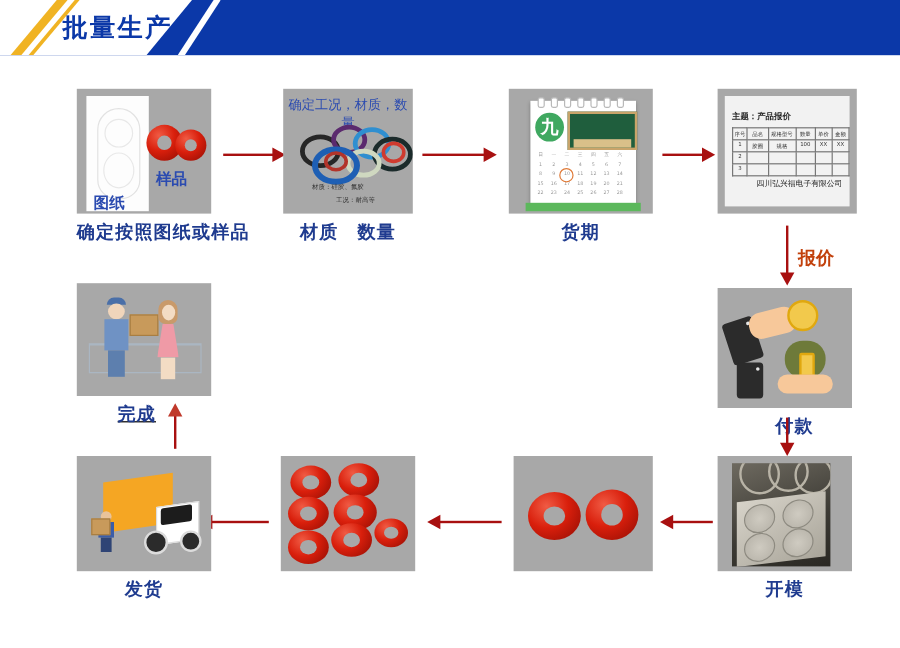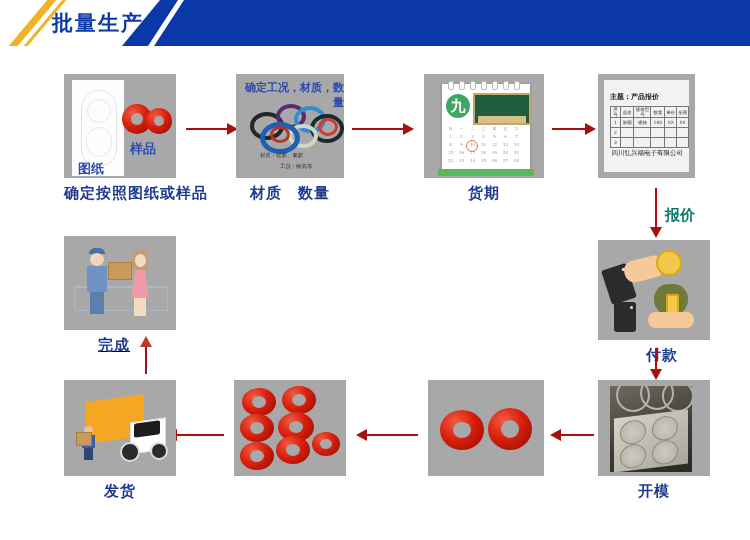--- a/index.html
+++ b/index.html
@@ -39,35 +39,35 @@
   .arrow .shaft{position:absolute;background:#a81010;}
   .arrow .head{position:absolute;width:0;height:0;}
   .arrow.right .shaft{height:2px;left:0;top:5px;}
   .arrow.right .head{right:0;top:0;border-top:6px solid transparent;border-bottom:6px solid transparent;border-left:11px solid #a81010;}
   .arrow.left .shaft{height:2px;right:0;top:5px;}
   .arrow.left .head{left:0;top:0;border-top:6px solid transparent;border-bottom:6px solid transparent;border-right:11px solid #a81010;}
   .arrow.down .shaft{width:2px;top:0;left:5px;}
   .arrow.down .head{bottom:0;left:0;border-left:6px solid transparent;border-right:6px solid transparent;border-top:11px solid #a81010;}
   .arrow.up .shaft{width:2px;bottom:0;left:5px;}
   .arrow.up .head{top:0;left:0;border-left:6px solid transparent;border-right:6px solid transparent;border-bottom:11px solid #c0392b;}
-  .arrow-label{position:absolute;color:#0f766e;font-weight:bold;font-size:15px;white-space:nowrap;}
+  .arrow-label{position:absolute;color:#c2410c;font-weight:bold;font-size:15px;white-space:nowrap;}
 
   
   .sheet{position:absolute;left:8px;top:6px;width:52px;height:96px;background:#fdfdfd;}
   .sheet .blob{position:absolute;left:9px;top:10px;width:34px;height:74px;
      border:1.5px solid #e2e2e2;border-radius:18px 18px 16px 16px;}
   .sheet .blob::before{content:"";position:absolute;left:5px;top:8px;width:22px;height:22px;border:1.5px solid #e8e8e8;border-radius:50%;}
   .sheet .blob::after{content:"";position:absolute;left:4px;top:36px;width:24px;height:28px;border:1.5px solid #e8e8e8;border-radius:50%;}
   .mini-label{position:absolute;color:#2b4bb0;font-size:13px;font-weight:bold;white-space:nowrap;}
   .ring{position:absolute;border-radius:50%;}
   .ring.red{background:radial-gradient(circle at 35% 30%,#f05b44 0%,#d91f0c 45%,#8f0c03 100%);}
   .ring .hole{position:absolute;border-radius:50%;background:#a8a8a8;}
 
   
-  .c2-title{position:absolute;left:0;right:0;top:6px;text-align:right;color:#2b4bb0;font-size:11px;font-weight:bold;}
+  .c2-title{position:absolute;left:0;right:0;top:6px;text-align:center;color:#2b4bb0;font-size:11px;font-weight:normal;}
   .oring{position:absolute;border-radius:50%;border-style:solid;}
   .c2-txt{position:absolute;color:#333;font-size:6px;white-space:nowrap;transform:scale(.9);transform-origin:left top;}
 
   
   .cal{position:absolute;left:18px;top:10px;width:88px;height:86px;background:#ffffff;box-shadow:0 1px 3px rgba(0,0,0,.25);}
   .cal .rings{position:absolute;left:0;right:0;top:-3px;height:7px;}
   .cal .rings i{position:absolute;width:4px;height:7px;border:1px solid #b9b9b9;border-radius:2px;background:#fff;}
   .cal .top{position:absolute;left:0;top:6px;width:88px;height:34px;}
   .cal .nine{position:absolute;left:4px;top:4px;width:24px;height:24px;border-radius:50%;background:#3fa860;color:#fff;
      font-size:15px;font-weight:bold;text-align:center;line-height:24px;}
@@ -224,21 +224,21 @@
   </div>
   <div class="cap">货期</div>
 </div>
 
 <div class="arrow right" style="left:552px;top:123px;width:44px;height:12px;">
   <div class="shaft" style="width:36px;"></div>
     <div class="head"></div>
 </div>
 
 <div class="step" style="left:598px;top:74px;width:116px;">
-  <div class="thumb" style="width:97px;height:104px;">
+  <div class="thumb" style="width:116px;height:104px;">
     <div class="quote">
       <div class="subj">主题：产品报价</div>
       <table>
         <tbody>
             <tr>
           <th style="width:12px">序号</th>
           <th style="width:18px">品名</th>
           <th style="width:24px">规格型号</th>
           <th style="width:16px">数量</th>
           <th style="width:14px">单价</th>

